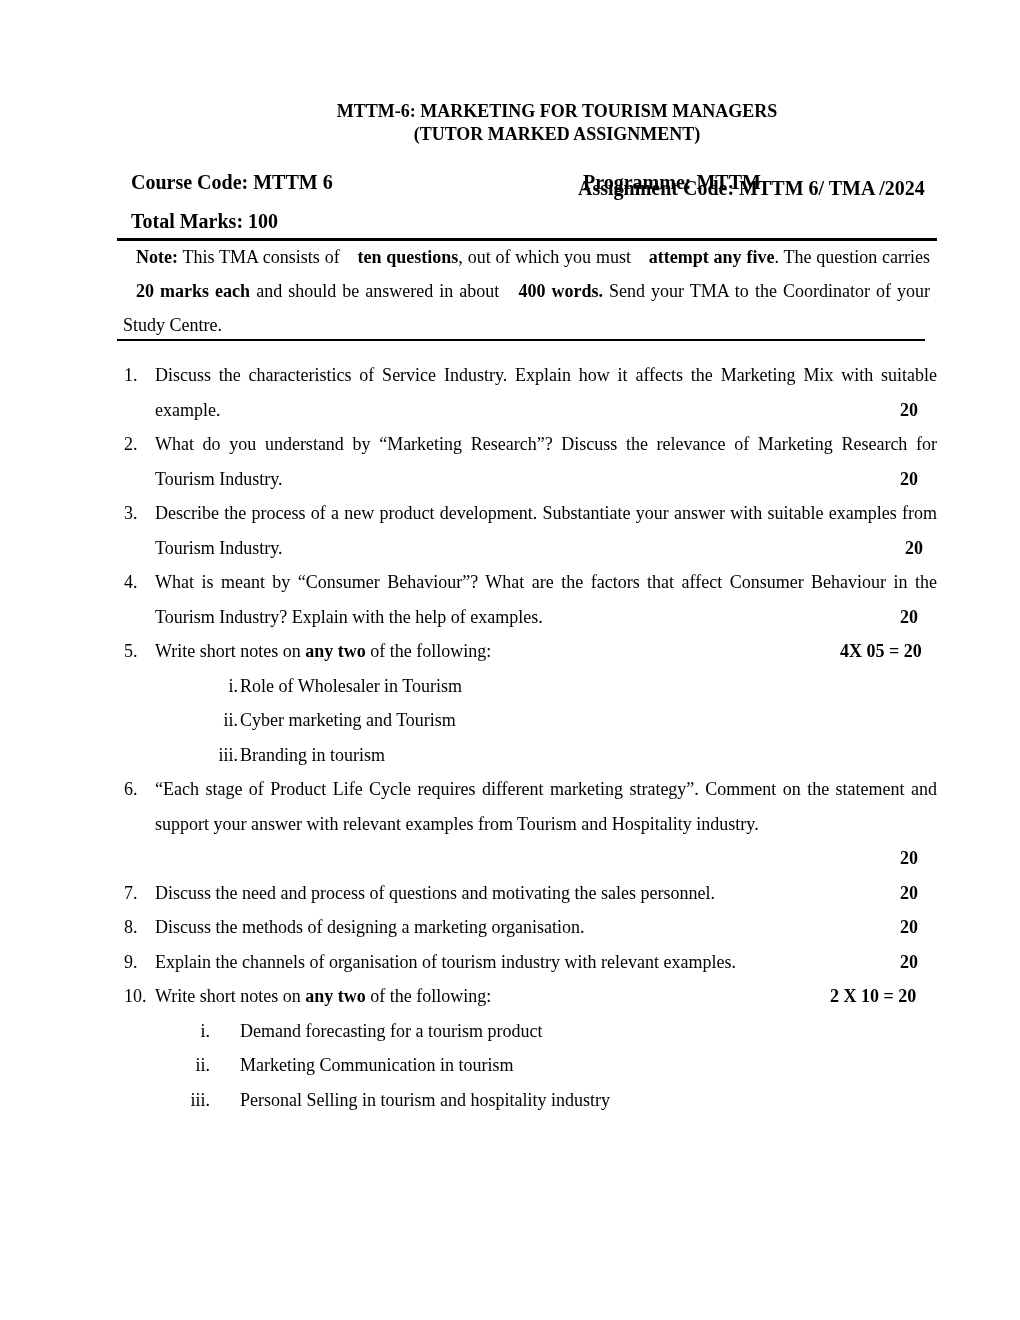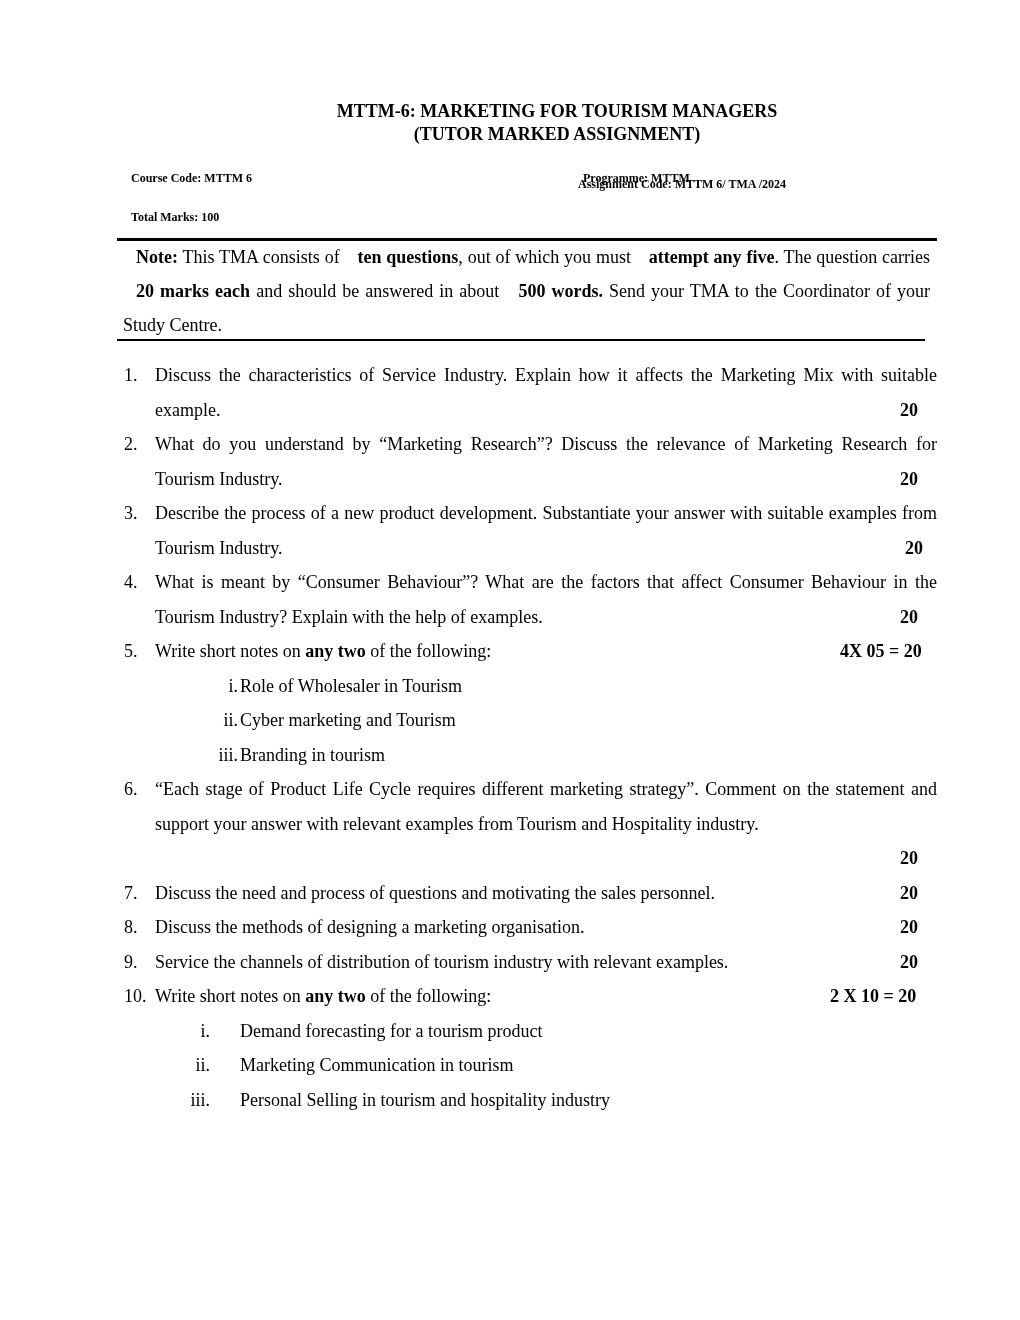--- a/index.html
+++ b/index.html
@@ -1,20 +1,20 @@
 <!DOCTYPE html>
 <html><head>
 <meta charset="utf-8">
 <style>
   html, body { margin:0; padding:0; background:#ffffff; }
   body { width:1020px; height:1320px; position:relative; overflow:hidden;
          font-family:"Liberation Serif", "DejaVu Serif", serif; color:#000; }
   .abs { position:absolute; white-space:nowrap; }
   .title { font-weight:bold; font-size:18px; left:0; width:1114px; text-align:center; }
-  .meta { font-weight:bold; font-size:12px; }
+  .meta { font-weight:bold; font-size:20px; }
   .rule-thick { position:absolute; left:117px; width:820px; height:3px; background:#000; top:238px; }
   .rule-thin { position:absolute; left:117px; width:808px; height:2px; background:#000; top:339px; }
   .note { position:absolute; left:123px; width:807px; font-size:18px; line-height:34px; top:240px; text-align:justify; text-align-last:left; }
   .note b { font-weight:bold;margin-left:13px; }
   .q { position:absolute; left:124px; width:813px; font-size:18px; line-height:34.5px; }
   .q .num { position:absolute; left:0; top:0; }
   .q .text { display:block; margin-left:31px; text-align:justify; text-align-last:left; }
   .marks { position:absolute; font-weight:bold; font-size:18px; }
   .sub { position:absolute; font-size:18px; }
   .sub .rn { position:absolute; text-align:right; }
@@ -26,21 +26,21 @@
 <div class="abs title" style="top:124px;">(TUTOR MARKED ASSIGNMENT)</div>
 
 <div class="abs meta" style="left:131px; top:171px;">Course Code: MTTM 6</div>
 <div class="abs meta" style="left:583px; top:171px;">Programme: MTTM</div>
 <div class="abs meta" style="left:131px; top:210px;">Total Marks: 100</div>
 <div class="abs meta" style="left:578px; top:177px;">Assignment Code: MTTM 6/ TMA /2024</div>
 
 <div class="rule-thick"></div>
 
 <div class="note">
-  <b>Note:</b><span> This TMA consists of </span><b>ten questions</b><span>, out of which you must </span><b>attempt any five</b><span>. The question carries </span><b>20 marks each</b><span> and should be answered in about </span><b>500 words.</b><span> Send your TMA to the Coordinator of your Study Centre.</span>
+  <b>Note:</b><span> This TMA consists of </span><b>ten questions</b><span>, out of which you must </span><b>attempt any five</b><span>. The question carries </span><b>20 marks each</b><span> and should be answered in about </span><b>400 words.</b><span> Send your TMA to the Coordinator of your Study Centre.</span>
 </div>
 
 <div class="rule-thin"></div>
 
 <div class="q" style="top:358px;">
   <span class="num">1.</span>
   <span class="text">Discuss the characteristics of Service Industry. Explain how it affects the Marketing Mix with suitable example.</span>
 </div>
 <div class="marks" style="left:900px; top:400px;">20</div>
 
@@ -94,21 +94,21 @@
 <div class="marks" style="left:900px; top:883px;">20</div>
 
 <div class="q" style="top:910px;">
   <span class="num">8.</span>
   <span class="text">Discuss the methods of designing a marketing organisation.</span>
 </div>
 <div class="marks" style="left:900px; top:917px;">20</div>
 
 <div class="q" style="top:945px;">
   <span class="num">9.</span>
-  <span class="text">Service the channels of distribution of tourism industry with relevant examples.</span>
+  <span class="text">Explain the channels of organisation of tourism industry with relevant examples.</span>
 </div>
 <div class="marks" style="left:900px; top:952px;">20</div>
 
 <div class="q" style="top:979px;">
   <span class="num">10.</span>
   <span class="text"><span>Write short notes on </span><b>any two</b><span> of the following:</span></span>
 </div>
 <div class="marks" style="left:830px; top:986px;">2 X 10 = 20</div>
 
 <div class="sub" style="left:0; top:1021px;">

